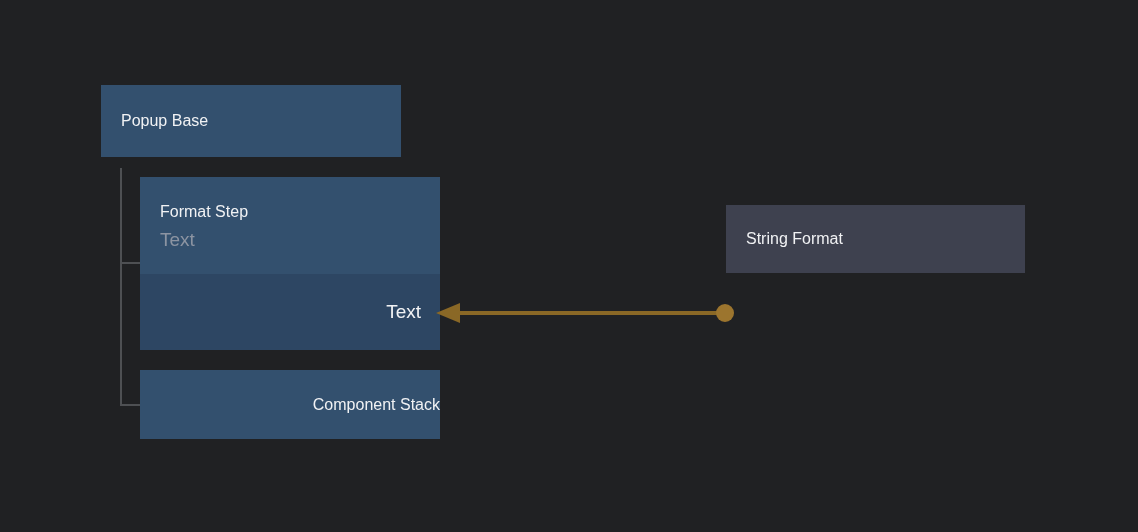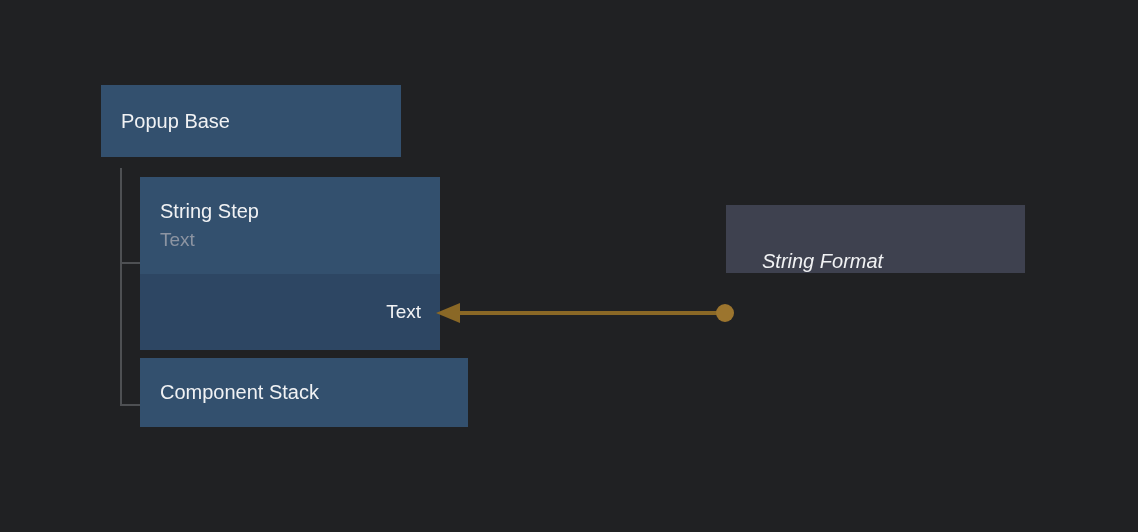--- a/index.html
+++ b/index.html
@@ -25,49 +25,49 @@
 
   
   .tree-line{position:absolute;background:var(--tree);}
   .tree-vline{left:120px;top:168px;width:2px;height:238px;}
   .tree-tick{height:2px;width:19px;left:121px;}
   .tree-tick-1{top:262px;}
   .tree-tick-2{top:404px;}
 
   
   .node{position:absolute;color:var(--title);}
-  .node-title{font-size:20px;font-weight:400;color:var(--title);white-space:nowrap;}
+  .node-title{font-size:16px;font-weight:400;color:var(--title);white-space:nowrap;}
   .node-subtitle{font-size:19px;color:var(--subtitle);white-space:nowrap;}
 
   .node-popup-base{
     left:101px;top:85px;width:300px;height:72px;
     background:var(--blue-header);
     display:flex;align-items:center;padding-left:20px;
   }
   .node-component-stack{
-    left:140px;top:358px;width:328px;height:69px;
+    left:140px;top:370px;width:300px;height:69px;
     background:var(--blue-header);
-    display:flex;align-items:center;padding-left:20px;
+    display:flex;align-items:center;padding-left:20px;justify-content:flex-end;
   }
   .node-current-step{left:140px;top:177px;width:300px;}
   .node-current-step .node-header{
     background:var(--blue-header);height:97px;
     padding:20px 20px 0 20px;
   }
   .node-current-step .node-title{line-height:29px;}
   .node-current-step .node-subtitle{line-height:28px;}
   .node-current-step .node-body{
     background:var(--blue-body);height:76px;
     display:flex;align-items:center;justify-content:flex-end;
     padding-right:19px;
   }
   .node-string-format{left:726px;top:205px;width:299px;}
   .node-string-format .node-header{
     background:var(--grey-header);height:68px;
-    display:flex;align-items:flex-end;padding-left:36px;font-style:italic;
+    display:flex;align-items:center;padding-left:20px;
   }
   .node-string-format .node-body{
     background:var(--grey-body);height:74px;
     display:flex;align-items:center;padding-left:21px;
   }
   .port{font-size:19px;color:var(--title);white-space:nowrap;}
 
   
   .wires{position:absolute;left:0;top:0;pointer-events:none;}
   .wires line{stroke:var(--wire);}
@@ -82,21 +82,21 @@
   <div class="tree-line tree-vline"></div>
   <div class="tree-line tree-tick tree-tick-1"></div>
   <div class="tree-line tree-tick tree-tick-2"></div>
 
   <div class="node node-popup-base">
     <div class="node-title">Popup Base</div>
   </div>
 
   <div class="node node-current-step">
     <div class="node-header">
-      <div class="node-title">String Step</div>
+      <div class="node-title">Format Step</div>
       <div class="node-subtitle">Text</div>
     </div>
     <div class="node-body">
       <div class="port input-port">
         <span>Text</span>
       </div>
     </div>
   </div>
 
   <div class="node node-component-stack">

